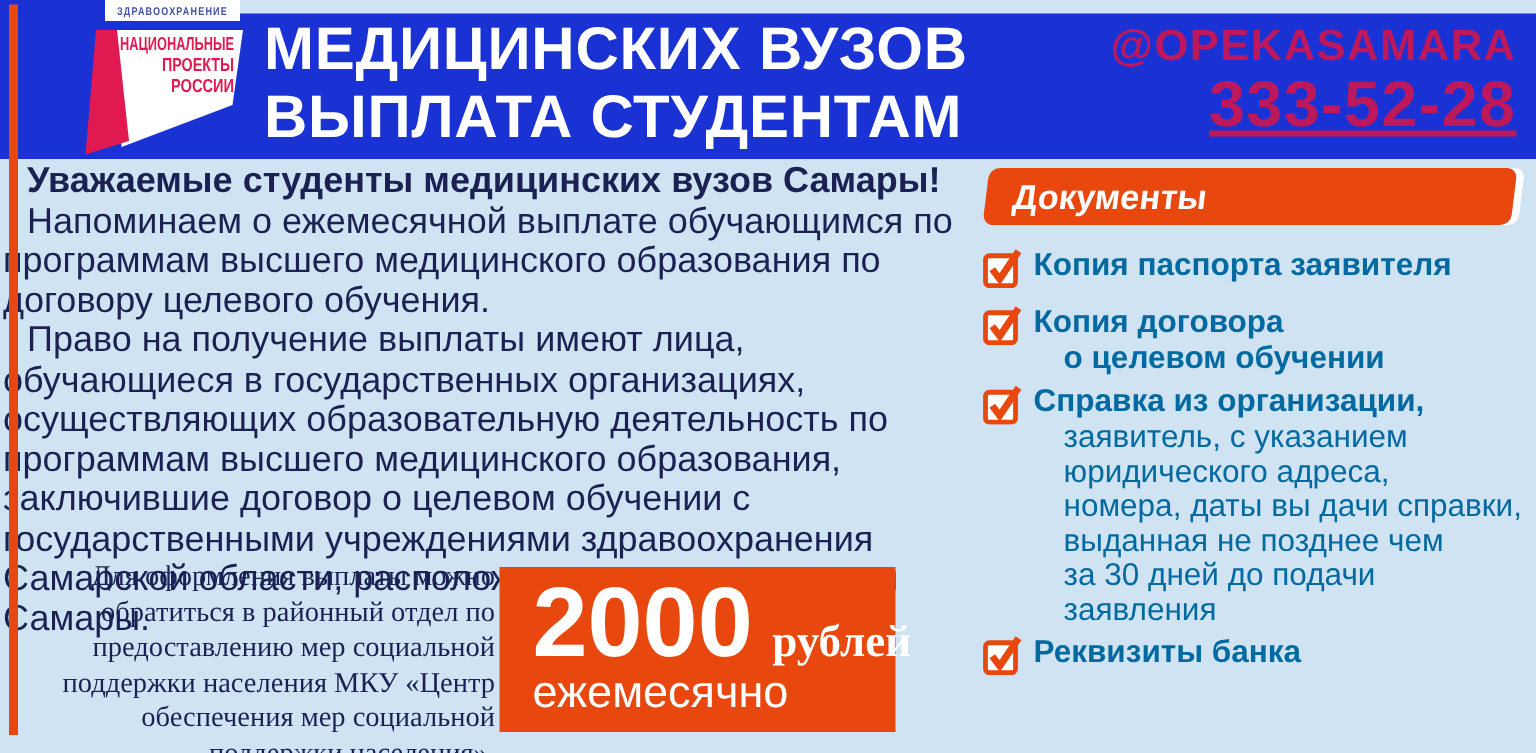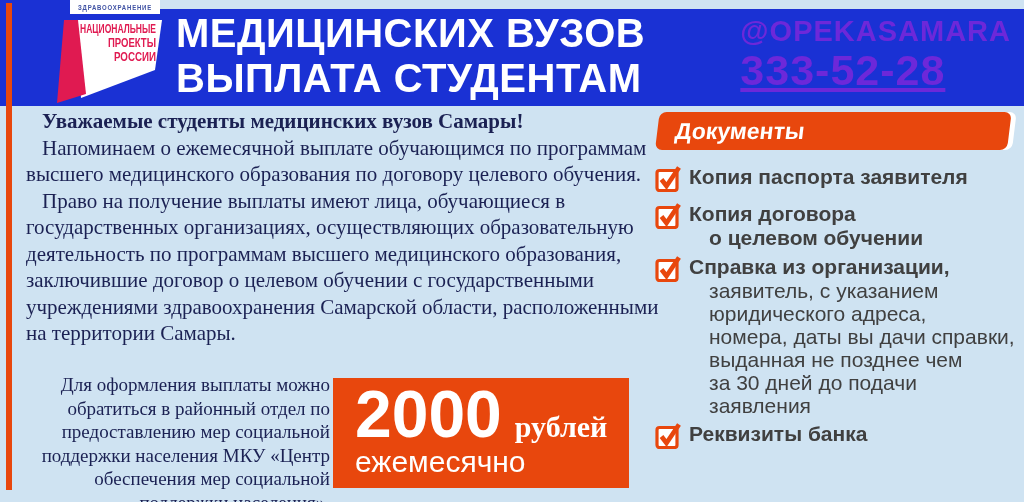--- a/index.html
+++ b/index.html
@@ -8,53 +8,53 @@
     background:#CFE3F2; overflow:hidden;
     font-family:"Liberation Sans", sans-serif;
   }
   
   .header-bar { position:absolute; left:0; top:9px; width:1024px; height:97px; background:#1A31D4; }
   .header-corner { position:absolute; left:0; top:0; width:72px; height:12px; background:#1A31D4; }
   .left-stripe { position:absolute; left:6px; top:3px; width:6px; height:487px; background:#E8470D; z-index:6; }
   .logo { position:absolute; left:40px; top:0; z-index:5; }
   .title { position:absolute; left:176px; top:11px; color:#ffffff; font-weight:bold;
            font-size:40px; line-height:45px; letter-spacing:0.5px; z-index:4; }
-  .contact { position:absolute; right:13px; top:15px; color:#6d28d9; z-index:4; }
+  .contact { position:absolute; right:13px; top:15px; text-align:right; color:#be185d; z-index:4; }
   .handle { font-size:29px; font-weight:bold; letter-spacing:1px; line-height:32px; }
   .phone  { font-size:43px; font-weight:bold; line-height:46px; letter-spacing:1px;text-decoration:underline; }
 
   
-  .body-text { position:absolute; left:26px; top:108px; width:638px;
-               color:#1B2153; font-family:Liberation Serif, serif;
-               font-size:21px; line-height:26.5px; }
+  .body-text { position:absolute; left:2px; top:108px; width:638px;
+               color:#1B2153; font-family:Liberation Sans, sans-serif;
+               font-size:24px; line-height:26.5px; }
   .body-text p { margin:0; text-indent:16px; }
   .greeting { font-weight:bold; }
 
   .apply-note { position:absolute; left:14px; top:373px; width:316px; text-align:right;
                 color:#1B2153; font-family:"Liberation Serif", serif;
                 font-size:19px; line-height:23.5px; }
 
   
-  .amount-box { position:absolute; left:333px; top:378px; width:296px; height:110px;
+  .amount-box { position:absolute; left:333px; top:378px; width:264px; height:110px;
                 background:#E8470D; color:#ffffff; box-sizing:border-box; padding:5px 0 0 22px; }
   .amount-line1 { display:flex; align-items:baseline; }
   .amount-value { font-size:66px; font-weight:bold; line-height:62px; }
   .amount-unit  { font-size:30px; font-weight:bold; margin-left:13px;font-family:Liberation Serif, serif; }
   .amount-period { font-size:30px; font-weight:normal; line-height:34px; }
 
   
   .right-col { position:absolute; left:655px; top:112px; width:364px; }
   .doc-banner { background:#E8470D; transform:skewX(-7deg); transform-origin:bottom left;
                 border-radius:7px; box-shadow:5px 0 0 #ffffff;
                 height:38px; display:flex; align-items:center;
                 padding-left:18px; margin-right:12px; margin-bottom:15px; }
   .doc-banner span { color:#ffffff; font-size:23px; font-weight:bold; }
   .check-list { display:flex; flex-direction:column; }
   .check-item { display:flex; align-items:flex-start; margin-bottom:5px;
-                color:#404040; font-size:21px; line-height:24px; font-weight:bold; }
+                color:#0369a1; font-size:21px; line-height:24px; font-weight:bold; }
   .check-icon { flex:0 0 34px; margin-top:-1px; }
   .check-text .line2 { padding-left:20px; }
   .check-text .sub { font-weight:normal; padding-left:20px; line-height:23px; }
 </style>
 </head>
 <body>
 
 <div class="poster">
 
   <div class="header-corner"></div>

